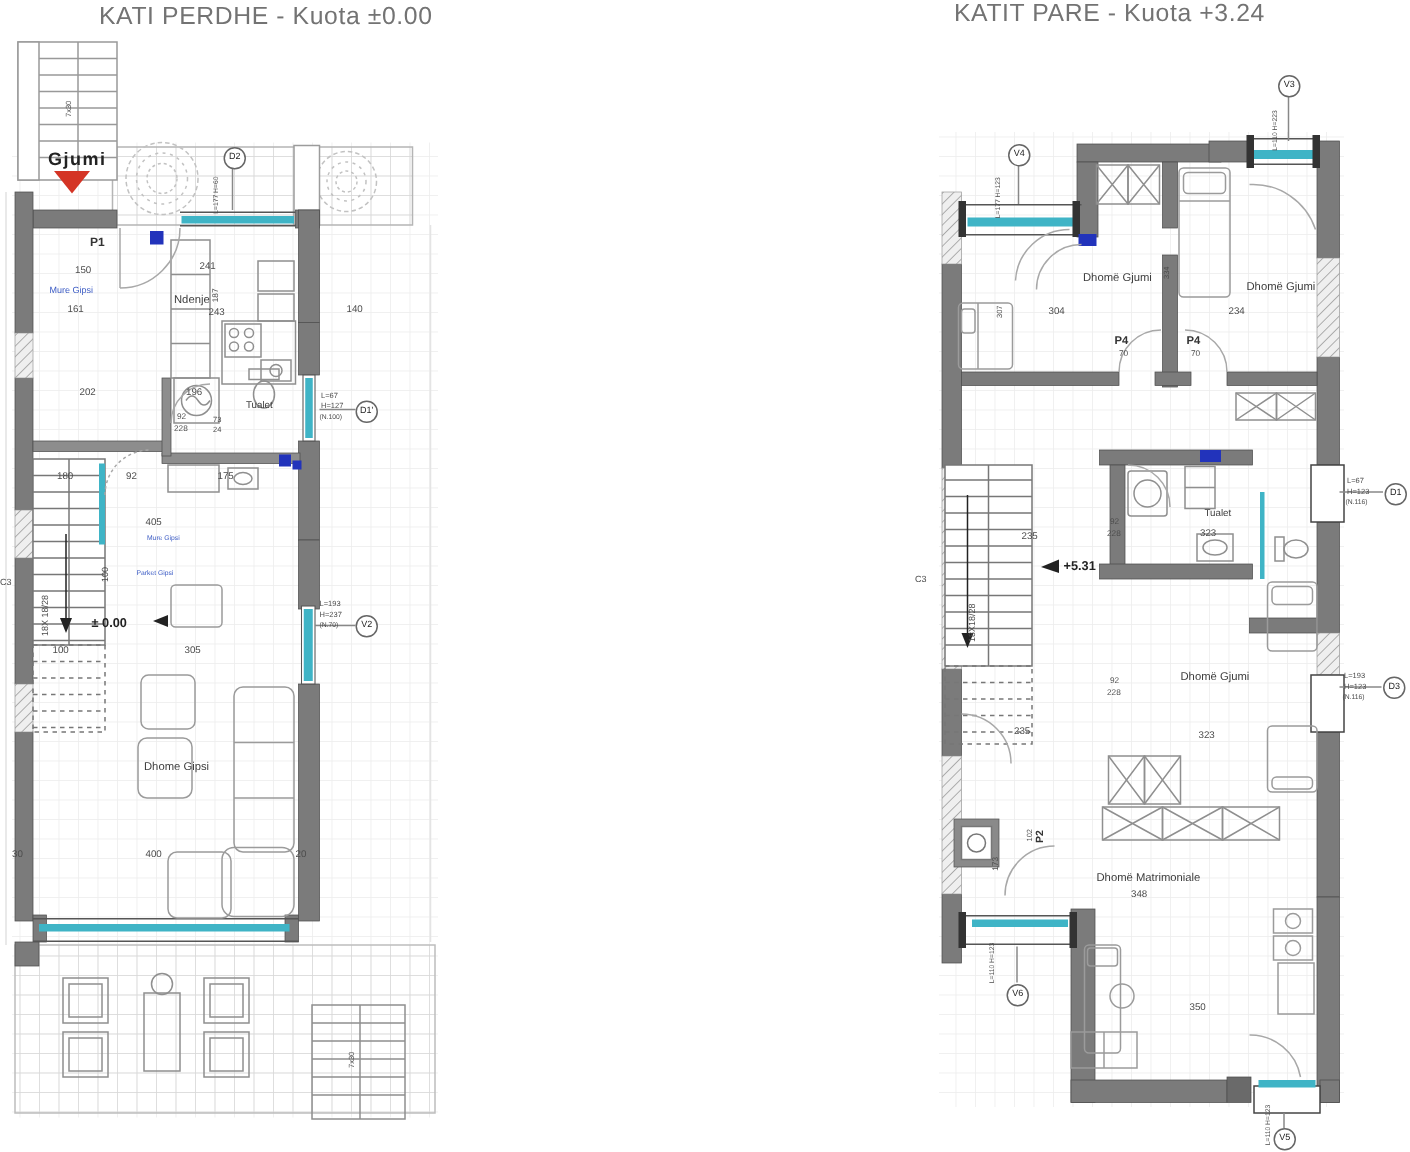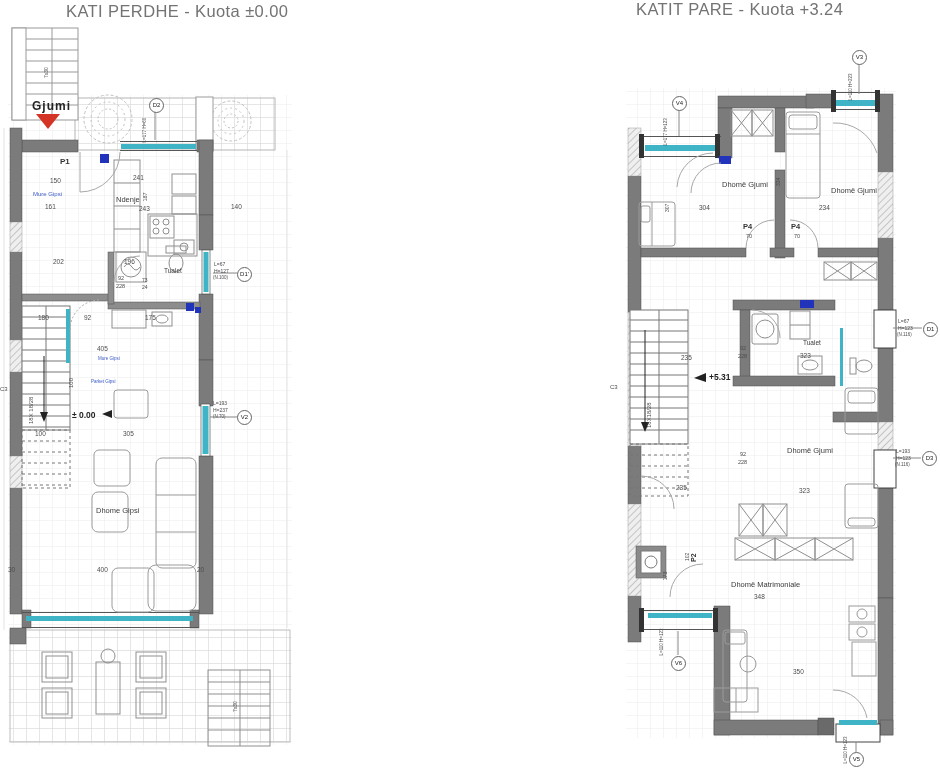--- a/index.html
+++ b/index.html
@@ -346,21 +346,21 @@
 
 <div id="labels">
 
   <div class="lbl title" style="left:66px;top:3px">KATI PERDHE - Kuota ±0.00</div>
   <div class="lbl hyrje" style="left:32px;top:100px">Gjumi</div>
   <div class="lbl bluenote" style="left:33px;top:191px;font-size:6px">Mure Gipsi</div>
   <div class="lbl room" style="left:116px;top:196px">Ndenje</div>
   <div class="lbl room" style="left:164px;top:268px;font-size:6.5px">Tualet</div>
   <div class="lbl bluenote" style="left:98px;top:357px;font-size:4.5px">Mure Gipsi</div>
   <div class="lbl bluenote" style="left:91px;top:380px;font-size:4.5px">Parket Gipsi</div>
-  <div class="lbl lvl" style="left:72px;top:411px">± 0.00</div>
+  <div class="lbl lvl" style="left:61px;top:411px">± 0.00</div>
   <div class="lbl room" style="left:96px;top:507px">Dhome Gipsi</div>
   <div class="tag" style="left:149px;top:98px">D2</div>
   <div class="tag" style="left:237px;top:267px">D1'</div>
   <div class="tag" style="left:237px;top:410px">V2</div>
 
   <div class="lbl title" style="left:636px;top:1px">KATIT PARE -  Kuota +3.24</div>
   <div class="lbl room" style="left:722px;top:181px">Dhomë Gjumi</div>
   <div class="lbl room" style="left:831px;top:187px">Dhomë Gjumi</div>
   <div class="lbl room" style="left:803px;top:340px;font-size:6.5px">Tualet</div>
   <div class="lbl lvl" style="left:709px;top:373px">+5.31</div>

